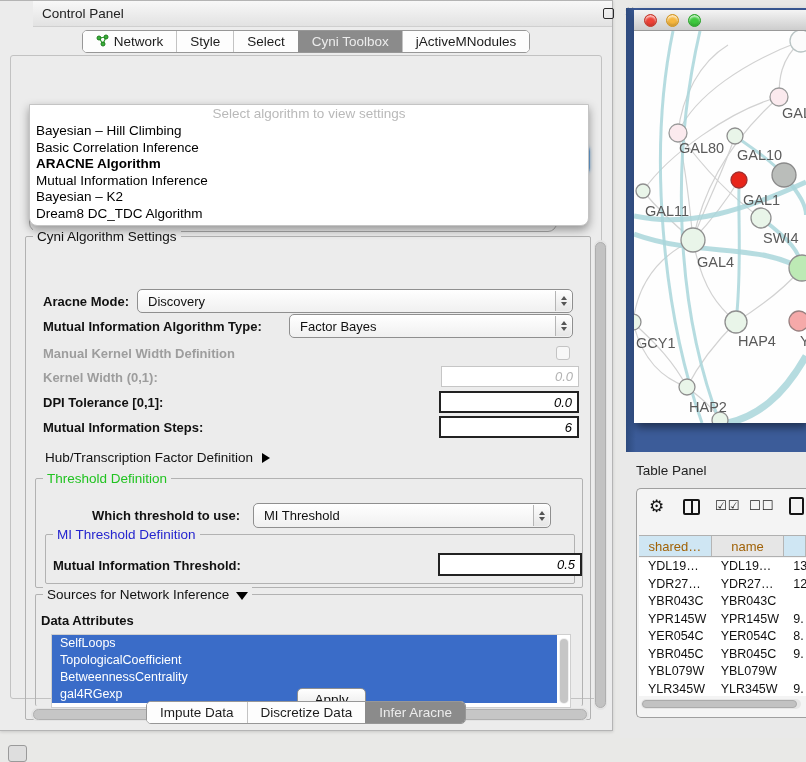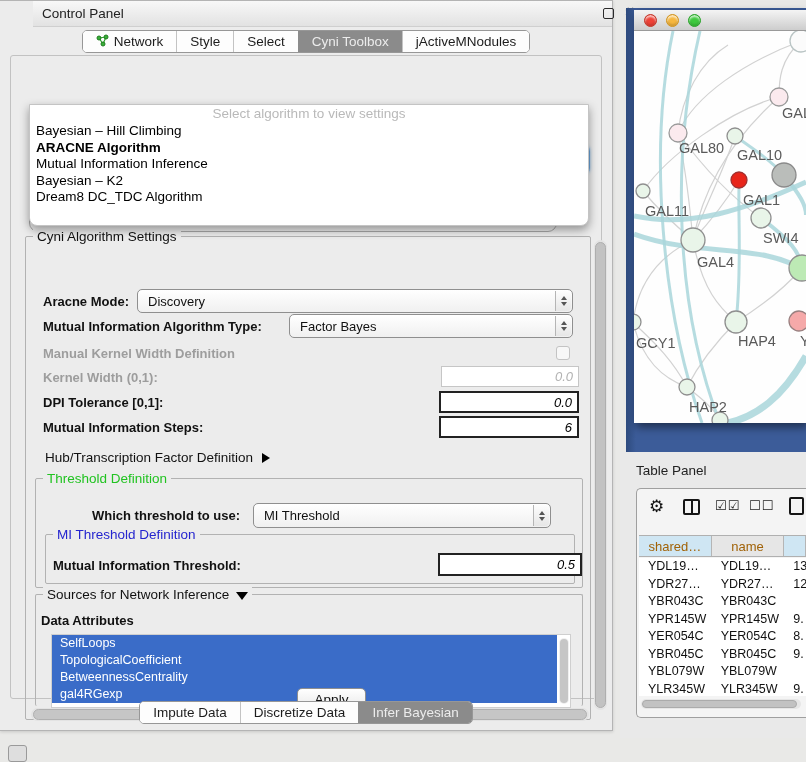--- a/index.html
+++ b/index.html
@@ -199,20 +199,21 @@
 
     <div class="focus-combo-frag"></div>
     <div class="gal-combo">
       <span>galFiltered.sif default node</span>
     </div>
 
     <div class="popup">
       <div class="ph">Select algorithm to view settings</div>
       <div>
           <div class="item">Bayesian – Hill Climbing</div>
+          <div class="item">Basic Correlation Inference</div>
           <div class="item bold">ARACNE Algorithm</div>
           <div class="item">Mutual Information Inference</div>
           <div class="item">Bayesian – K2</div>
           <div class="item">Dream8 DC_TDC Algorithm</div>
         </div>
     </div>
 
     <div class="group" style="left:14px; top:180px; width:566px; height:484px;">
       <span class="group-title t-black">Cyni Algorithm Settings</span>
     </div>
@@ -287,21 +288,21 @@
         <div class="thumb"></div>
       </div>
 
     <div class="apply-btn">Apply</div>
   </div>
 
   <div class="cp-bottom-tabs">
     <div class="tabgroup">
         <div class="tab">Impute Data</div>
         <div class="tab">Discretize Data</div>
-        <div class="tab selected">Infer Bayesian</div>
+        <div class="tab selected">Infer Aracne</div>
       </div>
   </div>
 </div>
 
 <div id="net-desktop">
   <div id="network-window">
     <div class="nw-titlebar">
       <span class="light red"></span>
       <span class="light yellow"></span>
       <span class="light green"></span>

